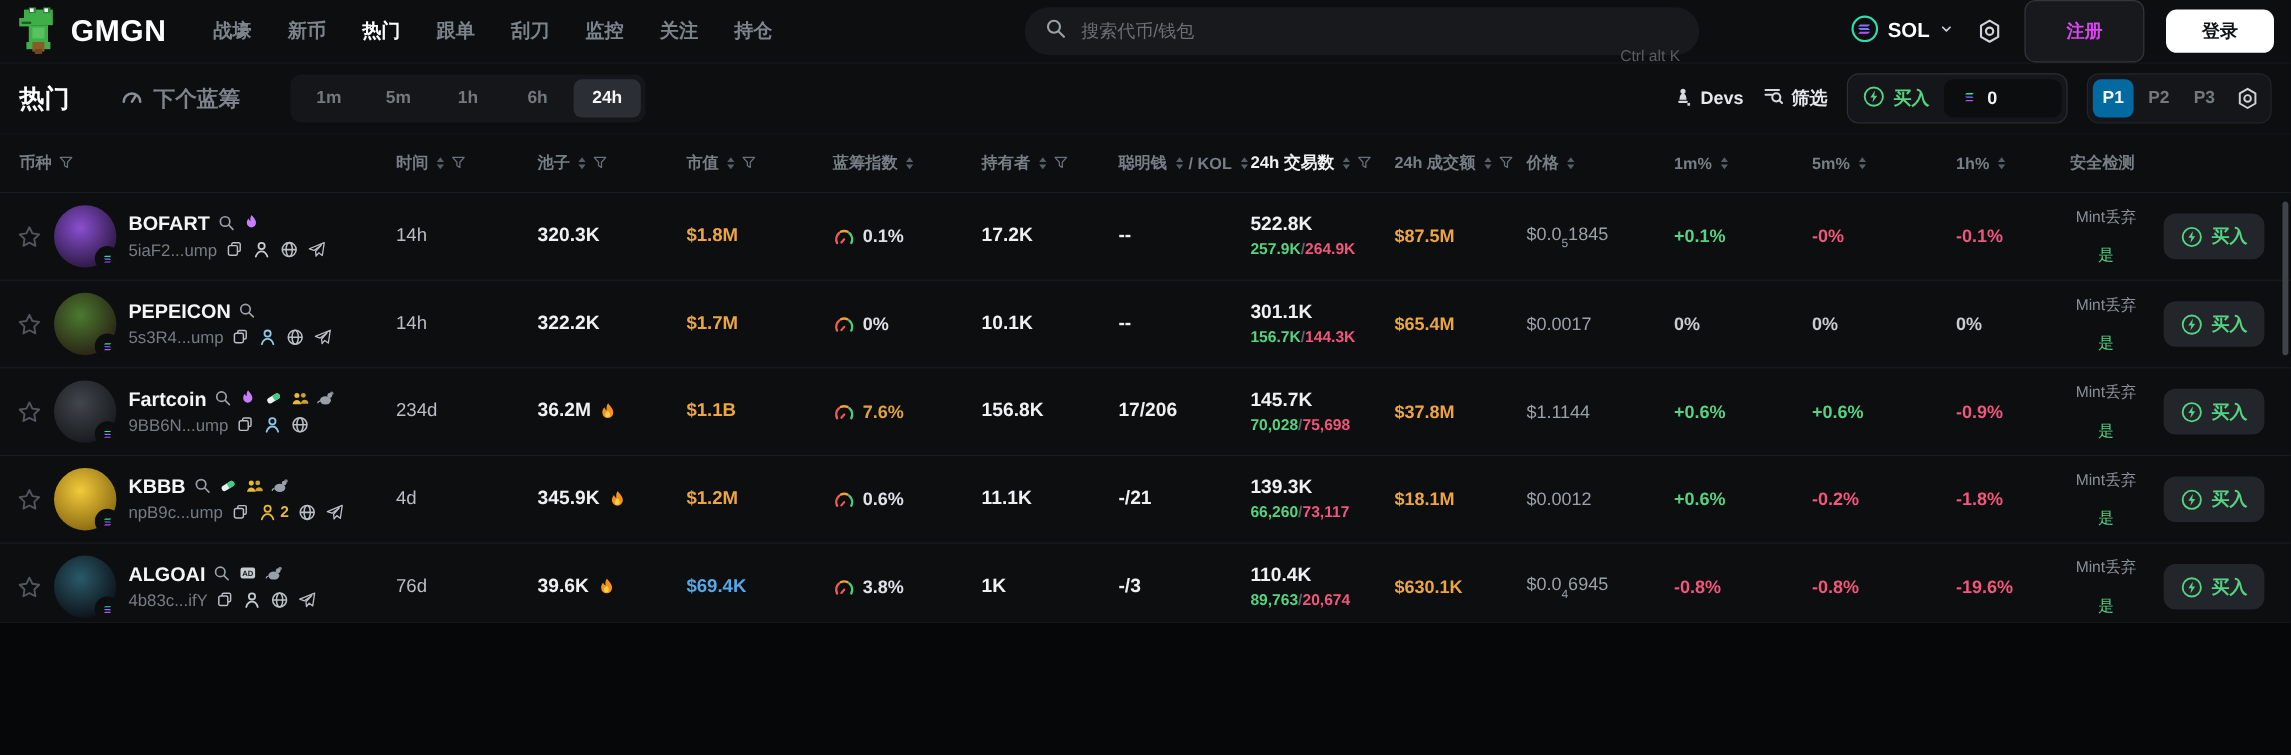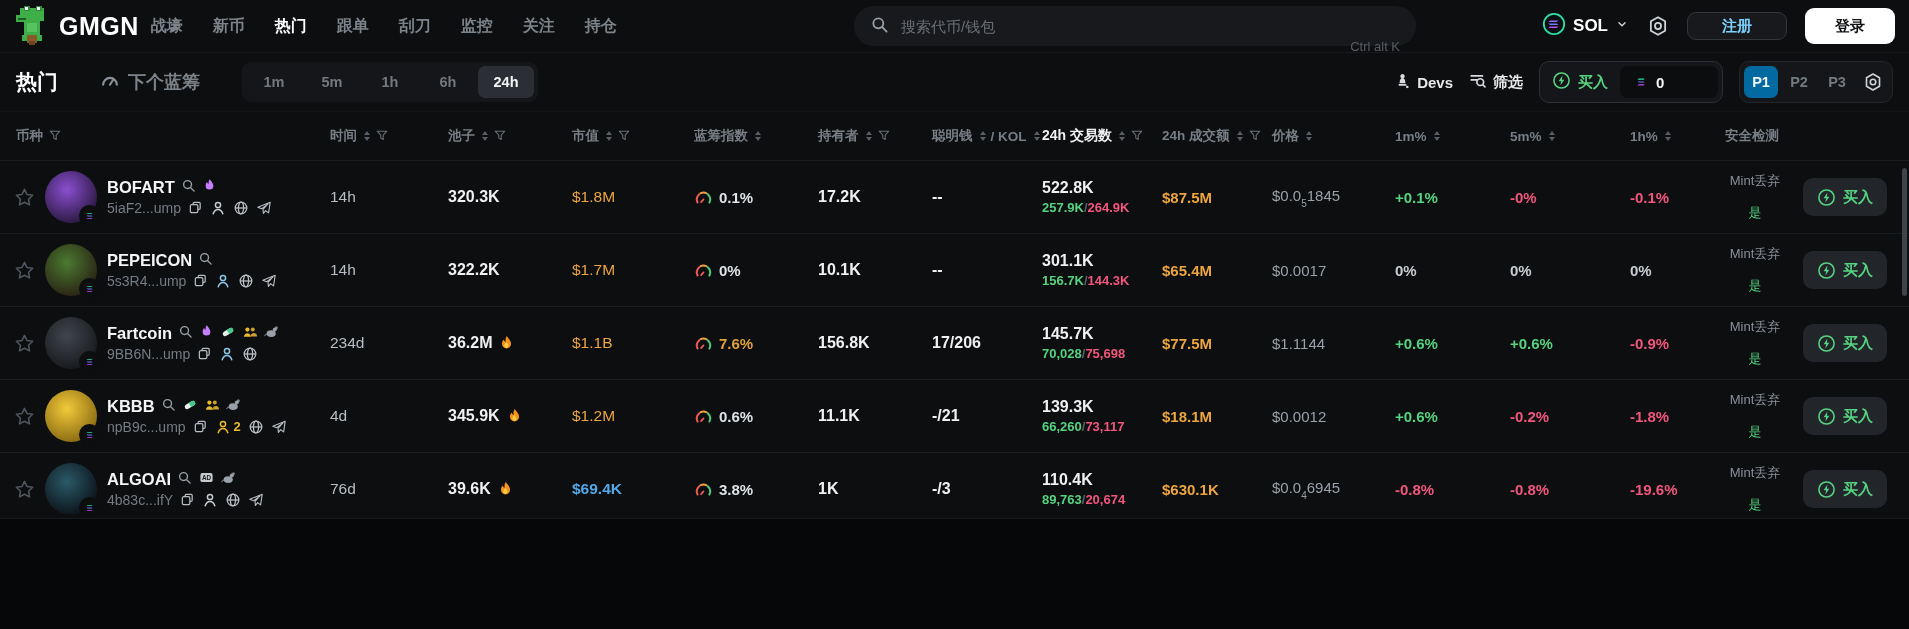--- a/index.html
+++ b/index.html
@@ -3,34 +3,34 @@
 <meta charset="utf-8">
 <style>
   html,body{margin:0;padding:0;background:#0c0e10;width:1909px;height:629px;overflow:hidden;
     font-family:"Liberation Sans","DejaVu Sans",sans-serif;color:#e8eaed;}
   .app{position:relative;width:1909px;height:629px;background:#0c0e10;}
 
   
   .topbar{height:52px;display:flex;align-items:center;padding:0 14px;border-bottom:1px solid #16181b;}
   .logo{display:flex;align-items:center;gap:9px;}
   .logo-text{font-size:25px;font-weight:800;color:#ffffff;letter-spacing:.5px;}
-  .mainnav{display:flex;align-items:center;gap:30px;margin-left:12px;}
+  .mainnav{display:flex;align-items:center;gap:30px;margin-left:39px;}
   .mainnav .nav-item{font-size:16px;font-weight:600;color:#7d838b;cursor:pointer;white-space:nowrap;}
   .mainnav .nav-item.active{color:#ffffff;}
   .search{width:530px;height:40px;margin-left:auto;background:#17191d;border-radius:21px;
     display:flex;align-items:center;padding:0 16px;gap:10px;}
   .search input{flex:1;background:transparent;border:0;outline:0;color:#c9ccd1;font-size:15px;
     font-family:inherit;}
   .search input::placeholder{color:#6a6f76;}
   .search .shortcut{color:#585d64;font-size:13px;white-space:nowrap;margin-top:41px;}
   .tb-right{display:flex;align-items:center;gap:18px;margin-left:126px;}
   .chain{display:flex;align-items:center;gap:7px;cursor:pointer;}
   .chain .chain-label{font-size:17px;font-weight:700;color:#fff;}
-  .btn-signup{height:28px;padding:0 34px;border-radius:9px;background:#17191d;border:1px solid #33363b;
-    color:#7dd3fc;font-size:15px;font-weight:700;display:flex;align-items:center;cursor:pointer;}
+  .btn-signup{height:52px;padding:0 34px;border-radius:9px;background:#17191d;border:1px solid #33363b;
+    color:#d946ef;font-size:15px;font-weight:700;display:flex;align-items:center;cursor:pointer;}
   .btn-login{height:36px;padding:0 30px;border-radius:9px;background:#ffffff;border:0;
     color:#101214;font-size:15px;font-weight:700;display:flex;align-items:center;cursor:pointer;}
 
   
   .toolbar{height:58px;display:flex;align-items:center;padding:0 16px;border-bottom:1px solid #121417;}
   .page-title{font-size:21px;font-weight:800;color:#fff;}
   .next-bluechip{display:flex;align-items:center;gap:8px;margin-left:42px;color:#7d838b;
     font-size:18px;font-weight:700;cursor:pointer;}
   .timeframes{display:flex;align-items:center;margin-left:42px;background:#141619;border-radius:9px;
     padding:4px;gap:2px;}
@@ -74,21 +74,21 @@
     background:#0c0e10;border:2px solid #0c0e10;display:flex;align-items:center;justify-content:center;}
   .coin-main{display:flex;flex-direction:column;gap:3px;min-width:0;}
   .coin-line1{display:flex;align-items:flex-start;gap:6px;}
   .coin-symbol{font-size:16.5px;font-weight:800;color:#f4f5f6;cursor:pointer;}
   .coin-line2{display:flex;align-items:flex-start;gap:7px;color:#767c84;font-size:14px;}
   .link-count{color:#e8b931;font-size:13px;font-weight:700;margin-left:-4px;}
   .icon-btn{display:flex;align-items:center;cursor:pointer;}
 
   .val-strong{font-size:16px;font-weight:700;color:#eef0f2;}
   .time-val{font-size:15.5px;color:#b9bec4;}
-  .mcap.gold{color:#eda53f;font-size:15.5px;font-weight:400;}
+  .mcap.gold{color:#eda53f;font-size:15.5px;font-weight:700;}
   .mcap.blue{color:#54a8e8;font-size:15.5px;font-weight:700;}
   .bluechip-val{font-size:15px;font-weight:600;color:#dfe2e6;}
   .bluechip-val.warn{color:#e0a33b;}
   .txcell{display:flex;flex-direction:column;align-items:flex-start;gap:3px;padding-left:10px;}
   .tx-sub{font-size:13px;font-weight:600;}
   .tx-sub .g{color:#56d381;}
   .tx-sub .sl{color:#5a6067;}
   .tx-sub .r{color:#f2567d;}
   .vol-val{color:#eda53f;font-size:15px;font-weight:700;}
   .price-val{color:#9aa1a8;font-size:15px;}
@@ -696,21 +696,21 @@
             <span class="val-strong">156.8K</span>
           </div>
           <div class="c">
             <span class="val-strong" style="font-weight:600">17/206</span>
           </div>
           <div class="txcell">
             <span class="val-strong">145.7K</span>
             <span class="tx-sub"><span class="g">70,028</span><span class="sl">/</span><span class="r">75,698</span></span>
           </div>
           <div class="c">
-            <span class="vol-val">$77.5M</span>
+            <span class="vol-val">$37.8M</span>
           </div>
           <div class="c">
             <span class="price-val">$1.1144</span>
           </div>
           <div class="c">
             <span class="pct up">+0.6%</span>
           </div>
           <div class="c">
             <span class="pct up">+0.6%</span>
           </div>

